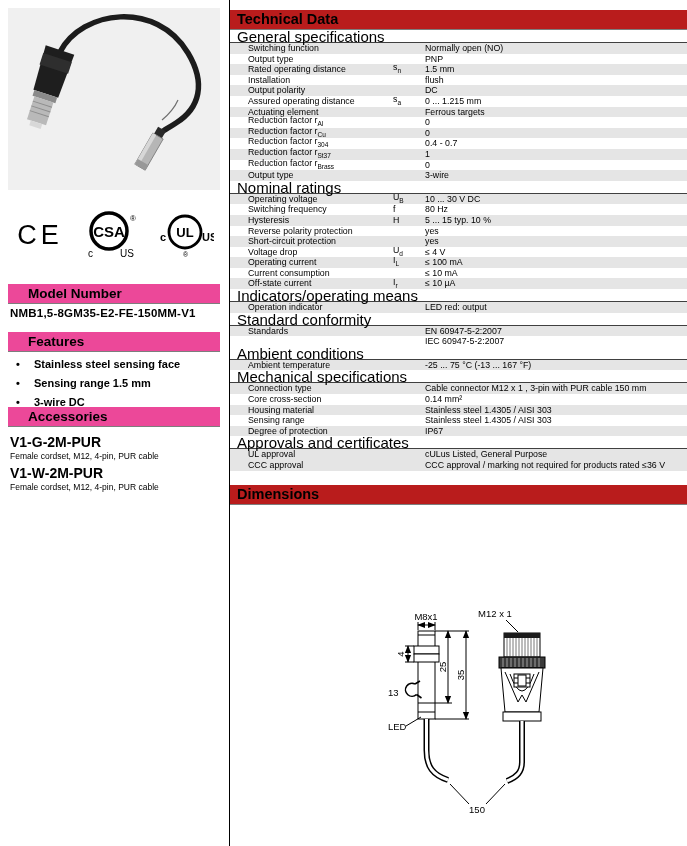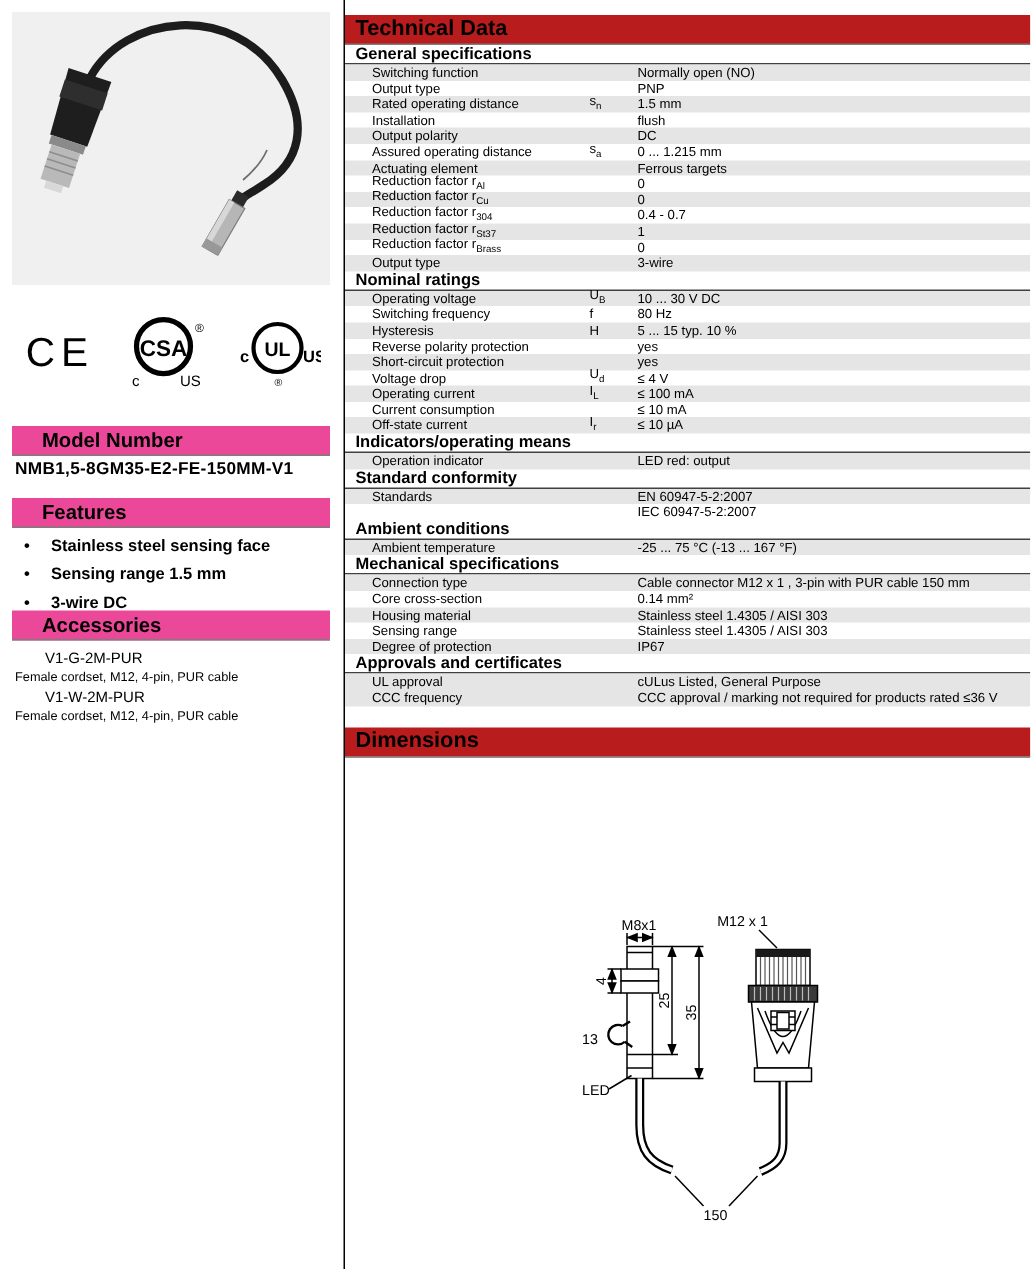--- a/index.html
+++ b/index.html
@@ -13,29 +13,29 @@
   .cert-row { position:absolute; left:0; top:200px; width:212px; height:70px; display:flex; align-items:center; justify-content:space-between; padding:0 6px; box-sizing:border-box; }
   .bar { background:#ec4899; border-bottom:1px solid #7d7d7d; font-weight:bold; font-size:13.5px; line-height:19px; height:20px; padding-left:20px; box-sizing:border-box; }
   .bar-model { position:absolute; left:0; top:284px; width:212px; }
   .model-number { position:absolute; left:2px; top:307px; width:210px; font-size:11.5px; font-weight:bold; letter-spacing:.2px; }
   .bar-features { position:absolute; left:0; top:332px; width:212px; }
   .features-list { position:absolute; left:2px; top:358px; width:208px; }
   .feature-item { display:flex; font-size:11px; font-weight:bold; margin-bottom:7px; }
   .feature-item .bullet { width:18px; padding-left:6px; }
   .bar-accessories { position:absolute; left:0; top:407px; width:212px; }
   .accessories-list { position:absolute; left:2px; top:431px; width:208px; }
-  .acc-name { font-size:10px; font-weight:normal; margin-top:3px;margin-left:20px; }
+  .acc-name { font-size:14px; font-weight:bold; margin-top:3px; }
   .acc-desc { font-size:8.5px; margin-top:1px; margin-bottom:4px; }
 
   
   .right-col { position:absolute; left:230px; top:0; width:457px; }
   .bar-big { background:#b91c1c; border-bottom:1px solid #7d7d7d; font-weight:bold; font-size:14.5px; line-height:19px; height:20px; padding-left:7px; box-sizing:border-box; }
   .bar-tech { position:absolute; left:0; top:10px; width:457px; }
   .tech-table { position:absolute; left:0; top:30px; width:457px; }
-  .sec-header { font-size:11px; font-weight:bold; padding:2px 12px 1px 7px; border-bottom:1px solid #404040; height:9px; line-height:9px; }
+  .sec-header { font-size:15px; font-weight:normal; padding:2px 12px 1px 7px; border-bottom:1px solid #404040; height:9px; line-height:9px; }
   .trow { display:flex; align-items:center; height:10.6px; font-size:8.8px; line-height:10.6px; }
   .trow.alt { background:#e5e5e5; }
   .c-label { width:145px; padding-left:18px; white-space:nowrap; box-sizing:content-box; }
   .c-sym { width:32px; }
   .c-val { flex:1; white-space:nowrap; }
   sub { font-size:6.5px; vertical-align:sub; }
   .bar-dims { position:absolute; left:0; top:485px; width:457px; }
 
   .dim-svg { position:absolute; left:385px; top:604px; }
   .dim-svg text { font-family:"Liberation Sans", sans-serif; font-size:9.5px; fill:#000; }
@@ -288,21 +288,21 @@
           <div class="c-sym"></div>
           <div class="c-val">IP67</div>
         </div>
         <div class="sec-header">Approvals and certificates</div>
         <div class="trow alt">
           <div class="c-label">UL approval</div>
           <div class="c-sym"></div>
           <div class="c-val">cULus Listed, General Purpose</div>
         </div>
         <div class="trow alt">
-          <div class="c-label">CCC frequency</div>
+          <div class="c-label">CCC approval</div>
           <div class="c-sym"></div>
           <div class="c-val">CCC approval / marking not required for products rated ≤36 V</div>
         </div>
       </div>
     <div class="bar-big bar-dims">Dimensions</div>
   </div>
 
   <svg class="dim-svg" width="210" height="235" viewBox="0 0 210 235">
     <defs>
       <marker id="arr" viewBox="0 0 10 10" refX="9" refY="5" markerWidth="8" markerHeight="8" orient="auto-start-reverse">

